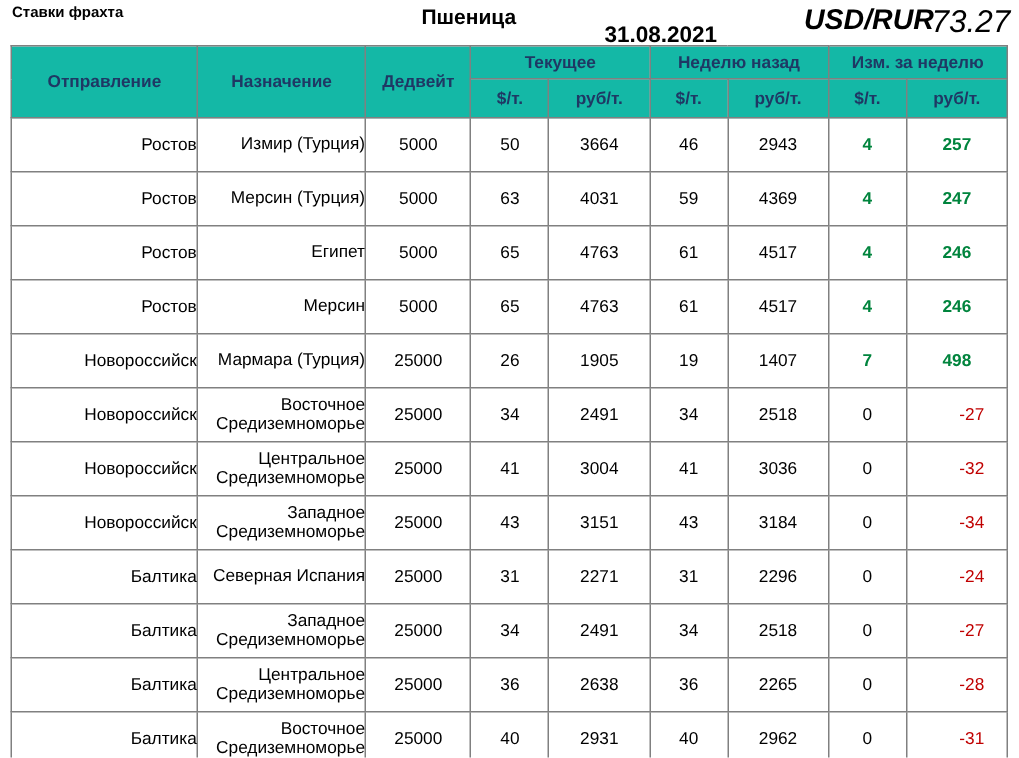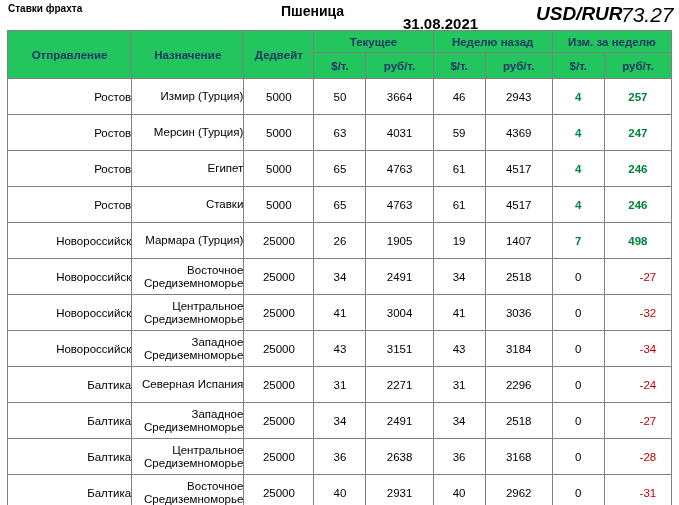--- a/index.html
+++ b/index.html
@@ -75,21 +75,21 @@
     margin-left: 7px;
   }
   table.freight th,
   table.freight td {
     border: 1px solid #808080;
     font-size: 11.5px;
     padding: 0;
   }
 
   thead th {
-    background: #22c55e;
+    background: #14b8a6;
     color: #1f3864;
     font-weight: bold;
     text-align: center;
     vertical-align: middle;
     height: 21px;
   }
   thead th.tall {
     height: 46px;
   }
   thead th.grouphead {
@@ -233,21 +233,21 @@
           <td class="num">4763</td>
           <td class="num">61</td>
           <td class="num">4517</td>
           <td class="pos">4</td>
           <td class="pos">246</td>
         </tr>
         <tr>
           <td class="cell-pad-left">Ростов</td>
           <td class="cell-pad-left">
             <div class="two-line">
-              <span>Ставки</span>
+              <span>Мерсин</span>
             </div>
           </td>
           <td class="center">5000</td>
           <td class="num">65</td>
           <td class="num">4763</td>
           <td class="num">61</td>
           <td class="num">4517</td>
           <td class="pos">4</td>
           <td class="pos">246</td>
         </tr>
@@ -350,21 +350,21 @@
           <td class="cell-pad-left">
             <div class="two-line">
               <span>Центральное</span>
               <span>Средиземноморье</span>
             </div>
           </td>
           <td class="center">25000</td>
           <td class="num">36</td>
           <td class="num">2638</td>
           <td class="num">36</td>
-          <td class="num">3168</td>
+          <td class="num">2265</td>
           <td class="zero">0</td>
           <td class="neg">-28</td>
         </tr>
         <tr>
           <td class="cell-pad-left">Балтика</td>
           <td class="cell-pad-left">
             <div class="two-line">
               <span>Восточное</span>
               <span>Средиземноморье</span>
             </div>

